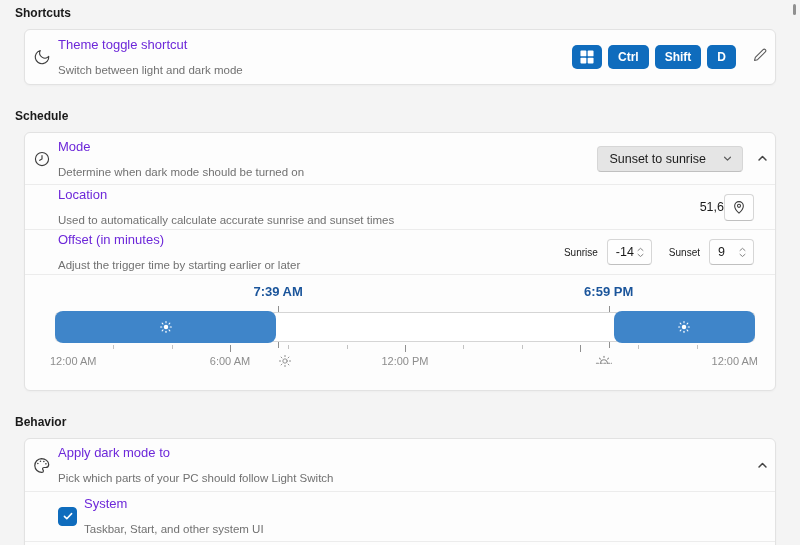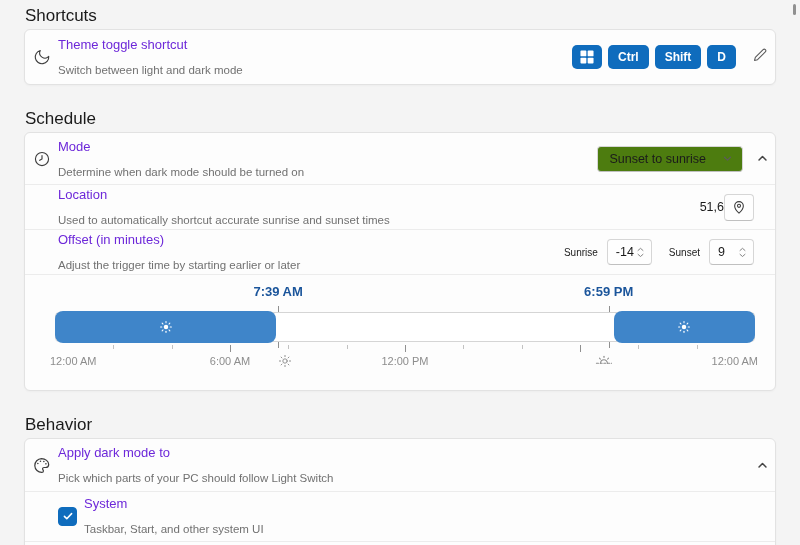--- a/index.html
+++ b/index.html
@@ -1,21 +1,21 @@
 <!DOCTYPE html>
 <html><head>
 <meta charset="utf-8">
 <style>
   html,body{margin:0;padding:0}
   body{
     width:800px;height:545px;overflow:hidden;position:relative;
     background:#f4f4f4;color:#1b1b1b;
     font-family:"Liberation Sans","DejaVu Sans",sans-serif;
   }
-  .section-header{position:absolute;left:25px;font-size:17px;font-weight:400;color:#1a1a1a}
+  .section-header{position:absolute;left:15px;font-size:12px;font-weight:700;color:#1a1a1a}
   #hdr-shortcuts{top:6px}
   #hdr-schedule{top:109px}
   #hdr-behavior{top:415px}
 
   .card{position:absolute;left:24px;width:750px;background:#fdfdfd;
         border:1px solid #e2e2e2;border-radius:6px;box-shadow:0 1px 2px rgba(0,0,0,.03)}
   #card-shortcuts{top:29px;height:54px}
   #card-schedule{top:132px;height:257px}
   #card-behavior{top:438px;height:120px}
 
@@ -39,21 +39,21 @@
   
   #row-mode{top:0;height:51px}
   #sep-s1{top:51px}
   #row-location{top:52px;height:44px}
   #sep-s2{top:96px}
   #row-offset{top:97px;height:44px}
   #sep-s3{top:141px}
 
   .row-right{margin-left:auto;display:flex;align-items:center;padding-right:21px}
   .dropdown{height:26px;box-sizing:border-box;padding:0 9px 0 11px;display:flex;align-items:center;gap:16px;
-            background:#4d7c0f;border:1px solid #d6d6d6;border-bottom-color:#c0c0c0;border-radius:4px;
+            background:#e5e5e5;border:1px solid #d6d6d6;border-bottom-color:#c0c0c0;border-radius:4px;
             font-size:12.5px;font-family:inherit;color:#1b1b1b}
   #row-mode .row-right{padding-right:32px}
   .expander{position:absolute;right:4px;top:50%;transform:translateY(-50%);width:18px;height:18px;
             display:flex;align-items:center;justify-content:center;background:none;border:none;padding:0}
   .loc-value{font-size:12.5px;color:#1b1b1b;}
   .icon-btn{width:30px;height:27px;box-sizing:border-box;background:#fefefe;border:1px solid #d6d6d6;
             border-bottom-color:#c0c0c0;border-radius:4px;display:flex;align-items:center;justify-content:center;padding:0}
   .spin-label{font-size:10px}
   .spin-label.second{margin-left:17px}
   .spinner{height:26px;width:45px;box-sizing:border-box;margin-left:9px;background:#fefefe;
@@ -162,21 +162,21 @@
             <path d="M2.8 7.4 6 4.2l3.2 3.2"></path>
           </svg>
       </span>
     </button>
   </div>
   <div class="sep" id="sep-s1"></div>
 
   <div class="row" id="row-location">
     <div class="titles indent">
       <div class="title">Location</div>
-      <div class="sub">Used to automatically shortcut accurate sunrise and sunset times</div>
+      <div class="sub">Used to automatically calculate accurate sunrise and sunset times</div>
     </div>
     <div class="row-right">
       <span class="loc-value">51,6</span>
       <button class="icon-btn">
         <span style="display:flex">
           <svg width="16" height="16" viewBox="0 0 24 24" fill="none" stroke="#3c3c3c" stroke-width="1.6">
               <path d="M12 21.2S5.5 15.4 5.5 10.4a6.5 6.5 0 0 1 13 0c0 5-6.5 10.8-6.5 10.8z" stroke-linejoin="round"></path>
               <circle cx="12" cy="10.3" r="2.3"></circle>
             </svg>
         </span>

